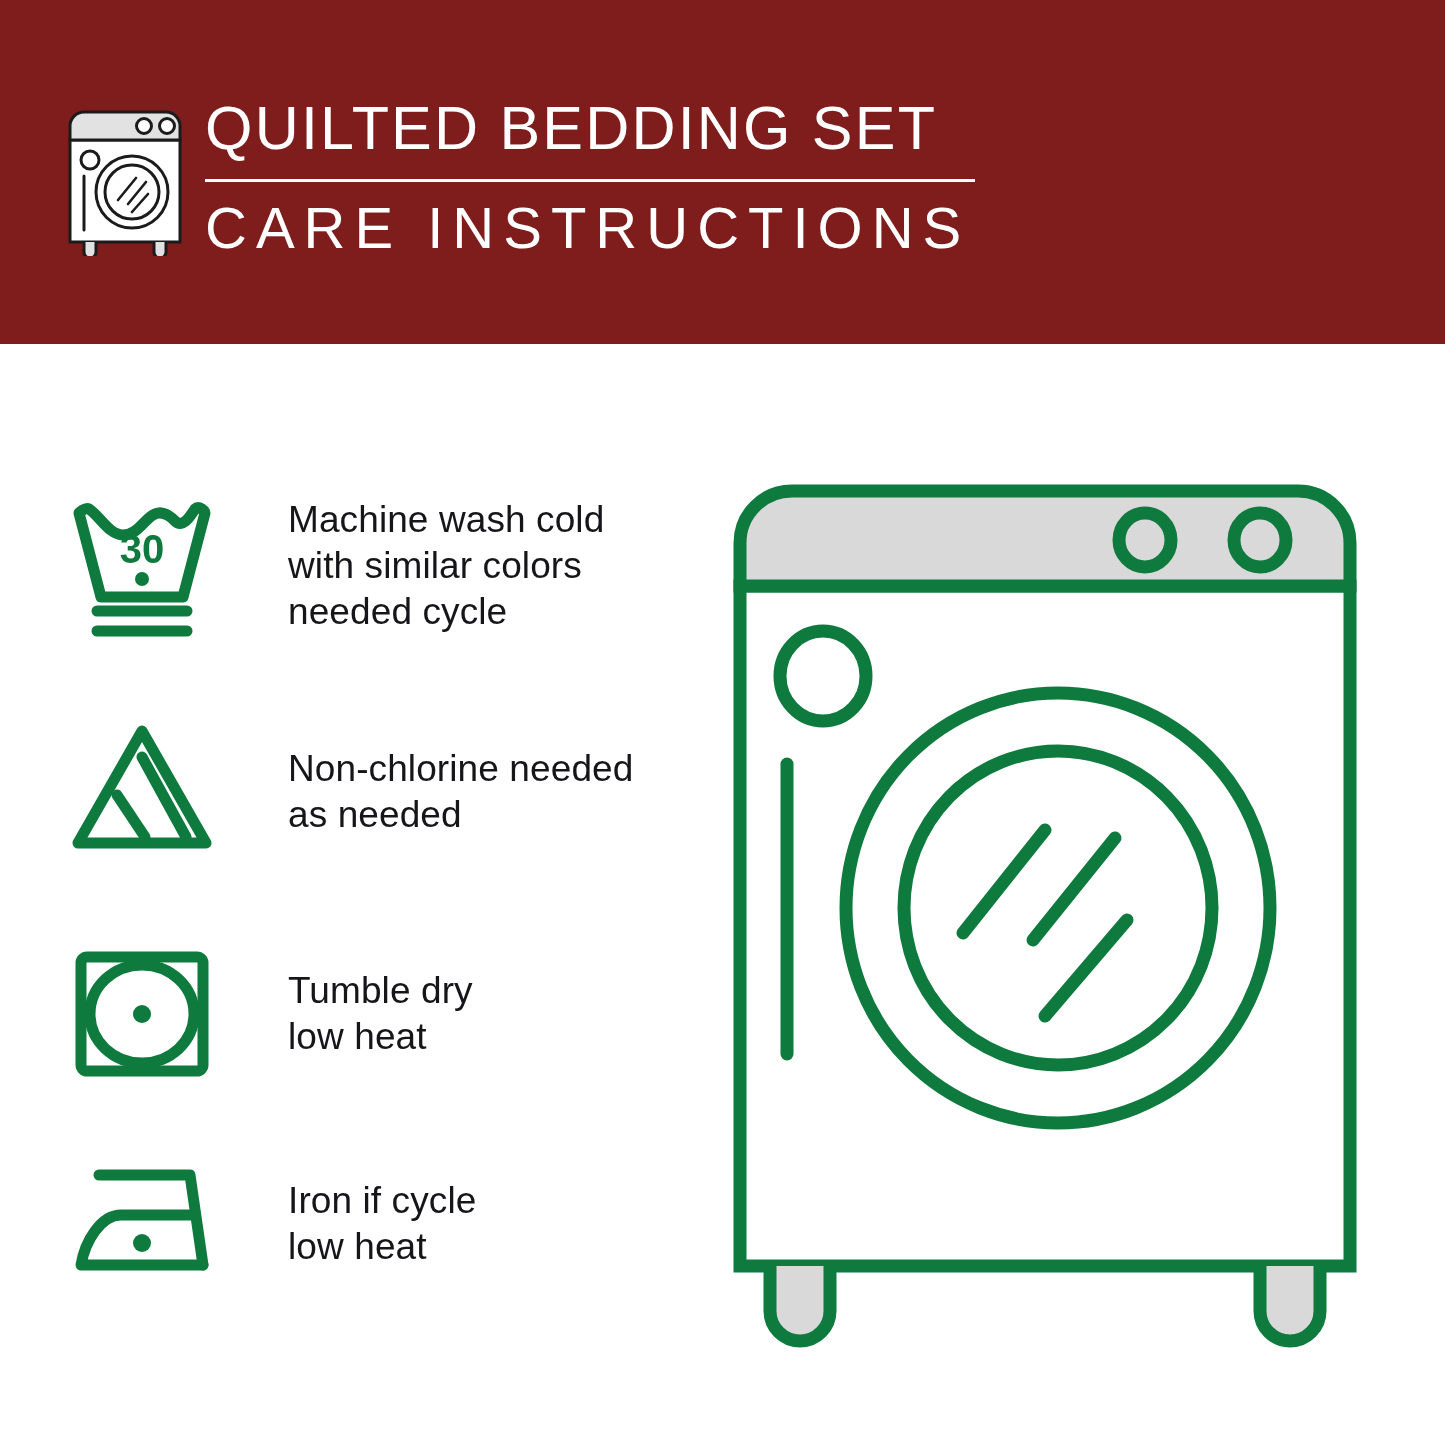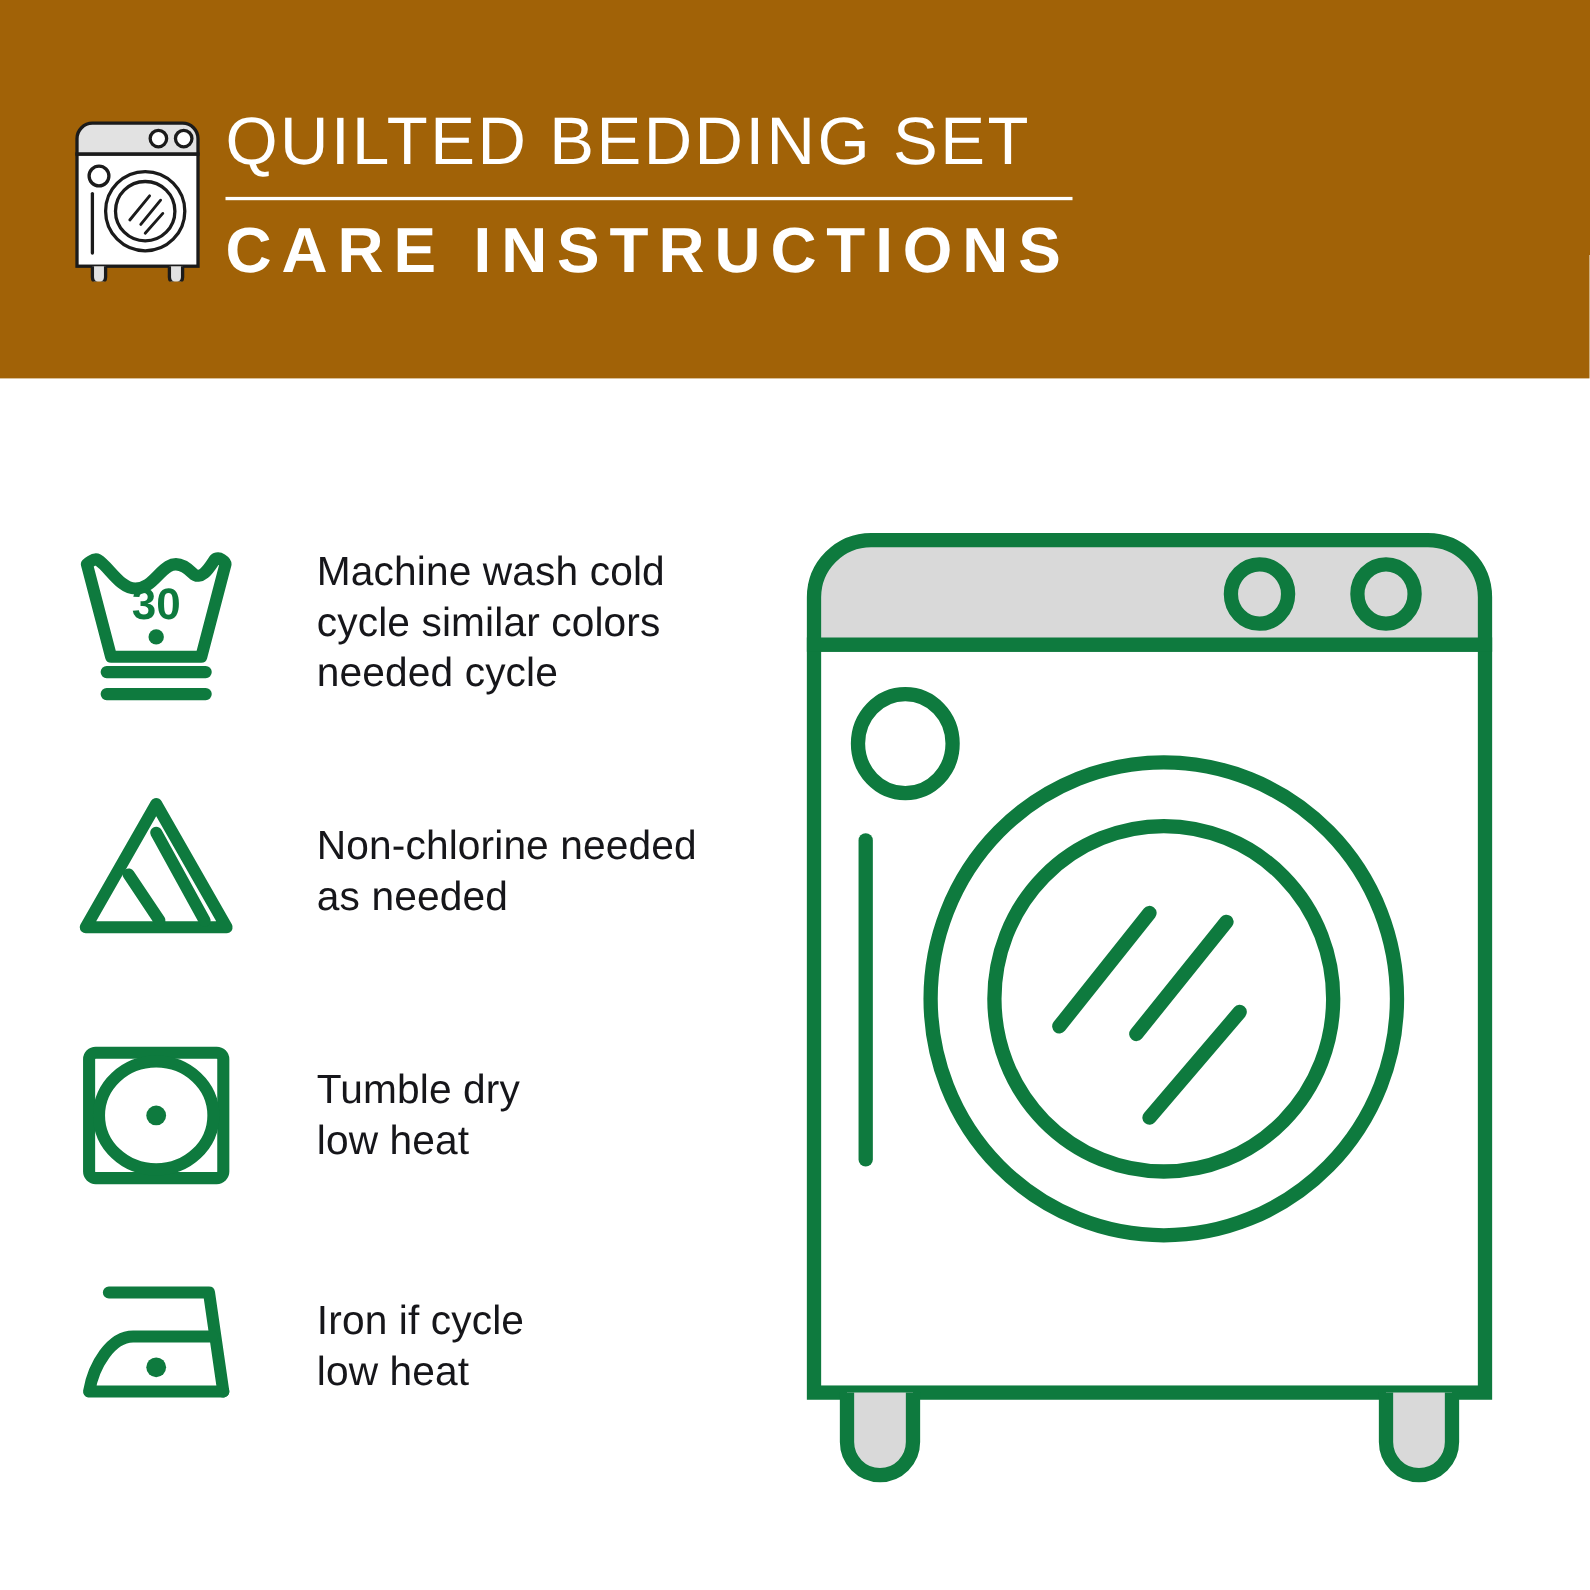--- a/index.html
+++ b/index.html
@@ -20,21 +20,21 @@
     background: #ffffff;
   }
 
   
   #header-band {
     position: absolute;
     left: 0;
     top: 0;
     width: 1445px;
     height: 344px;
-    background: #a16207;
+    background: #7f1d1d;
   }
   #header-logo {
     position: absolute;
     left: 62px;
     top: 104px;
     width: 132px;
     height: 152px;
   }
   #header-text-block {
     position: absolute;
@@ -55,21 +55,21 @@
     width: 770px;
     height: 3px;
     background: #ffffff;
     margin-top: 20px;
     margin-bottom: 16px;
   }
   #title-sub {
     font-size: 58px;
     letter-spacing: 9px;
     color: #ffffff;
-    font-weight: 700;
+    font-weight: 400;
     line-height: 1.05;
     white-space: nowrap;
     font-family: "Liberation Sans", sans-serif;
   }
 
   
   #instruction-list {
     position: absolute;
     left: 0;
     top: 344px;
@@ -166,21 +166,21 @@
           <line x1="32" y1="120" x2="122" y2="120" stroke="#0e7a3e" stroke-width="11" stroke-linecap="round"></line>
           <line x1="32" y1="140" x2="122" y2="140" stroke="#0e7a3e" stroke-width="11" stroke-linecap="round"></line>
 
           <text x="77" y="72" text-anchor="middle" font-family="Liberation Sans, sans-serif" font-size="40" font-weight="700" fill="#0e7a3e">30</text>
 
           <circle cx="77" cy="88" r="7" fill="#0e7a3e"></circle>
         </svg>
       </div>
       <div class="row-text">
         <div>Machine wash cold</div>
-        <div>cycle similar colors</div>
+        <div>with similar colors</div>
         <div>needed cycle</div>
       </div>
     </div>
 
     <div class="instruction-row" id="row-bleach">
       <div class="row-icon">
         <svg width="160" height="150" viewBox="0 0 160 150" fill="none">
 
           <path d="M77 14 L141 126 L13 126 Z" fill="none" stroke="#0e7a3e" stroke-width="11" stroke-linejoin="round"></path>
 

